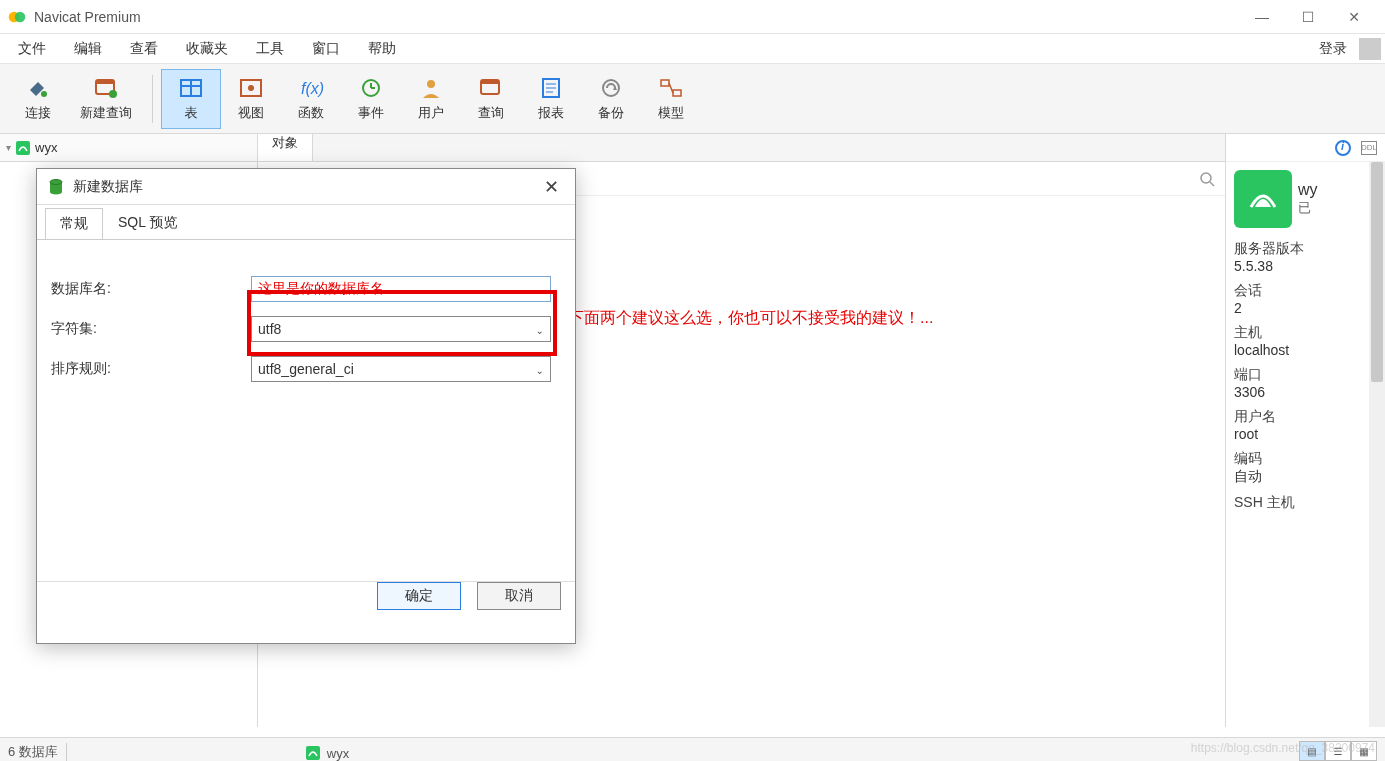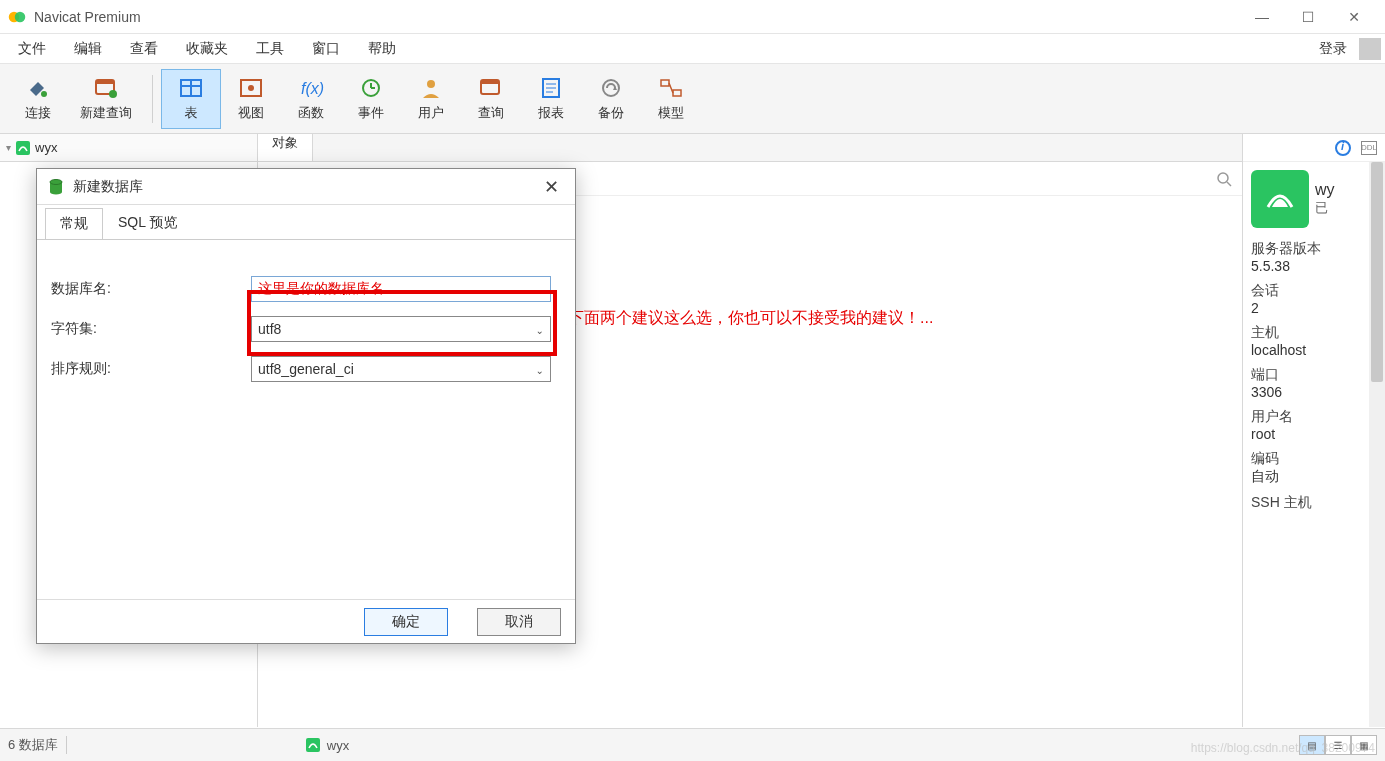--- a/index.html
+++ b/index.html
@@ -33,35 +33,35 @@
 .tabstrip { height: 28px; display: flex; align-items: stretch; background: #f5f5f5; border-bottom: 1px solid #d8d8d8; }
 .tabstrip .tab { padding: 0 14px; display: flex; align-items: flex-start; background: #fff; border-right: 1px solid #d8d8d8; font-size: 13px; }
 .obj-toolbar { height: 34px; display: flex; align-items: center; padding: 0 10px; gap: 14px; background: #fff; border-bottom: 1px solid #eee; color: #666; font-size: 13px; }
 .obj-toolbar .ot-item { display: flex; align-items: center; gap: 4px; }
 .obj-toolbar .ot-icon { width: 14px; height: 14px; }
 .obj-toolbar .spacer { flex: 1; }
 .obj-toolbar .search-ic { color: #999; font-size: 14px; }
 .obj-body { flex: 1; position: relative; background: #fff; }
 .annotation { position: absolute; color: #e60000; font-size: 16px; font-weight: 500; }
 
-.right-pane { width: 143px; border-left: 1px solid #d8d8d8; background: #fff; display: flex; flex-direction: column; }
+.right-pane { width: 160px; border-left: 1px solid #d8d8d8; background: #fff; display: flex; flex-direction: column; }
 .right-top { height: 28px; display: flex; align-items: center; justify-content: flex-end; gap: 10px; padding: 0 8px; border-bottom: 1px solid #eee; }
 .info-ic { width: 16px; height: 16px; border: 2px solid #2a7de1; border-radius: 50%; position: relative; }
 .info-ic::after { content: "i"; position: absolute; top: -2px; left: 4px; font-size: 11px; color: #2a7de1; font-weight: bold; font-style: italic; }
 .ddl-ic { width: 16px; height: 14px; border: 1px solid #888; font-size: 8px; display: flex; align-items: center; justify-content: center; color: #888; }
 .right-body { flex: 1; overflow: hidden; padding: 8px 0 8px 8px; position: relative; }
 .right-scroll { position: absolute; right: 0; top: 0; bottom: 0; width: 16px; background: #f0f0f0; }
 .right-scroll .thumb { position: absolute; top: 0; left: 2px; right: 2px; height: 220px; background: #c8c8c8; border-radius: 2px; }
 .conn-card { display: flex; align-items: center; gap: 6px; margin-bottom: 12px; }
 .conn-card .ci { width: 58px; height: 58px; background: #2ac461; border-radius: 6px; display: flex; align-items: center; justify-content: center; }
 .prop { margin-bottom: 8px; }
 .prop .pl { font-size: 14px; color: #444; }
 .prop .pv { font-size: 14px; color: #333; }
 
-.statusbar { position: absolute; bottom: 0; left: 0; right: 0; height: 33px; display: flex; align-items: center; padding: 0 8px; background: #f5f5f5; border-top: 1px solid #d8d8d8; font-size: 13px; color: #555; }
+.statusbar { position: absolute; bottom: 0; left: 0; right: 0; height: 24px; display: flex; align-items: flex-end; padding: 0 8px; background: #f5f5f5; border-top: 1px solid #d8d8d8; font-size: 13px; color: #555; }
 .statusbar .sb-sect { display: flex; align-items: center; gap: 6px; }
 .statusbar .sb-sep { width: 1px; height: 18px; background: #ccc; margin: 0 8px; }
 .statusbar .spacer { flex: 1; }
 .statusbar .view-btns { display: flex; gap: 0; }
 .statusbar .vb { width: 26px; height: 20px; border: 1px solid #bbb; background: #fff; display: flex; align-items: center; justify-content: center; font-size: 10px; }
 .statusbar .vb.active { background: #cde8ff; }
 .watermark { position: absolute; right: 10px; bottom: 6px; font-size: 12px; color: #bbb; opacity: .6; }
 
 .dialog { position: absolute; left: 36px; top: 168px; width: 540px; height: 476px; background: #fff; border: 1px solid #888; box-shadow: 0 4px 20px rgba(0,0,0,.25); display: flex; flex-direction: column; }
 .dlg-title { height: 36px; display: flex; align-items: center; padding: 0 10px; border-bottom: 1px solid #ddd; }
@@ -73,21 +73,21 @@
 .dlg-tabs .dt.active { border: 1px solid #ccc; border-bottom: 1px solid #fff; background: #fff; position: relative; top: 1px; }
 .dlg-body { flex: 1; border-top: 1px solid #ccc; padding: 36px 14px; }
 .frow { display: flex; align-items: center; margin-bottom: 14px; }
 .frow .flab { width: 200px; font-size: 14px; }
 .frow .fctl { flex: 1; }
 .frow input[type=text] { width: 300px; height: 26px; border: 1px solid #7aa7d6; padding: 0 6px; font-size: 14px; }
 .frow input[type=text].red { color: #e60000; }
 .frow .sel { width: 300px; height: 26px; border: 1px solid #888; display: flex; align-items: center; padding: 0 6px; font-size: 14px; position: relative; background: #fff; }
 .frow .sel .caret { position: absolute; right: 6px; top: 8px; font-size: 10px; color: #555; }
 .hl-box { position: absolute; border: 4px solid #e60000; pointer-events: none; }
-.dlg-btns { height: 44px; display: flex; align-items: center; justify-content: flex-end; gap: 29px; padding: 0 14px; border-top: 1px solid #ddd; }
+.dlg-btns { height: 62px; display: flex; align-items: flex-start; justify-content: flex-end; gap: 16px; padding: 0 14px; border-top: 1px solid #ddd; }
 .dlg-btns .btn { width: 84px; height: 28px; border: 1px solid #888; background: #f3f3f3; display: flex; align-items: center; justify-content: center; font-size: 14px; }
 .dlg-btns .btn.primary { border: 1px solid #2a7de1; background: #eef7ff; }
 
 svg { display: block; }
 </style>
 </head>
 <body>
 
 <div class="titlebar">
   <span class="logo">

